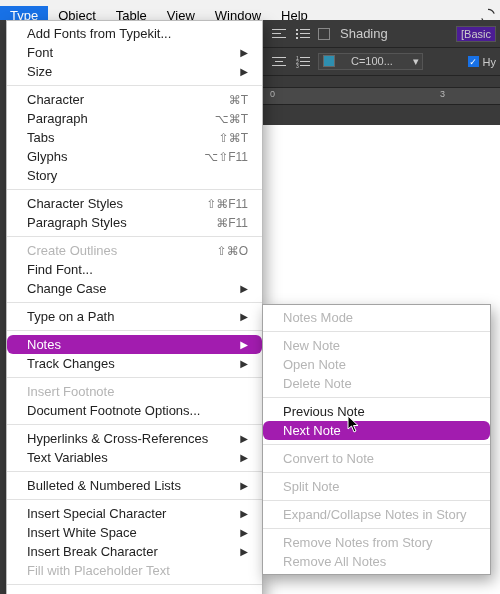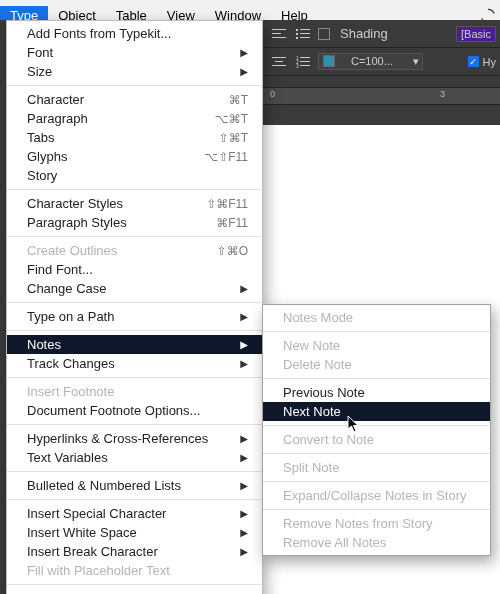--- a/index.html
+++ b/index.html
@@ -17,21 +17,21 @@
   .c100 .sw { width:12px; height:12px; background:#2e8fb0; border:1px solid #666; }
   .chk { width:11px; height:11px; background:#1871e6; display:inline-flex; align-items:center; justify-content:center; color:#fff; font-size:9px; margin-right:4px; }
   .ruler { height: 17px; background:#494949; border-bottom:1px solid #222; position:relative; color:#bbb; font-size:9px; }
   .ruler .tick { position:absolute; top:1px; }
   .doc { position:absolute; top:105px; left:60px; right:0; bottom:0; background:#fff; }
   .left-tools { position:absolute; top:20px; left:0; width:30px; bottom:0; background:#3a3a3a; }
 
   .dropdown { position:absolute; top:20px; left:6px; width:257px; background:#fff; border:1px solid #bcbcbc; box-shadow: 3px 6px 14px rgba(0,0,0,.35); font-size:13px; color:#222; padding-top:3px; padding-bottom:3px; }
   .mi { display:flex; align-items:center; height:19px; padding: 0 14px 0 20px; cursor:default; position:relative; }
   .mi.disabled { color:#b5b5b5; }
-  .mi.highlight { background:#0f172a; color:#fff; }
+  .mi.highlight { background:#a21caf; color:#fff;border-radius:6px; }
   .mi .label { flex:1; white-space:nowrap; }
   .mi .shortcut { color:#7a7a7a; font-size:12px; margin-left:8px; }
   .mi .arrow { margin-left:auto; font-size:10px; color:#333; }
   .mi.highlight .arrow { color:#fff; }
   .sep { height:1px; background:#e1e1e1; margin:4px 0; }
 
   .submenu { position:absolute; top:304px; left:262px; width:229px; background:#fff; border:1px solid #a3a3a3; box-shadow: 3px 6px 14px rgba(0,0,0,.35); font-size:13px; color:#222; padding-top:3px; padding-bottom:3px; }
   .cursor { position:absolute; top:415px; left:347px; font-size:14px; color:#000; pointer-events:none; z-index:100; }
   svg { display:block; }
 </style>
@@ -224,20 +224,23 @@
   </div>
 <div class="submenu" id="notes-submenu">
     <div class="mi disabled">
       <span class="label">Notes Mode</span>
     </div>
     <div class="sep"></div>
     <div class="mi disabled">
       <span class="label">New Note</span>
     </div>
     <div class="mi disabled">
+      <span class="label">Open Note</span>
+    </div>
+    <div class="mi disabled">
       <span class="label">Delete Note</span>
     </div>
     <div class="sep"></div>
     <div class="mi">
       <span class="label">Previous Note</span>
     </div>
     <div class="mi highlight">
       <span class="label">Next Note</span>
     </div>
     <div class="sep"></div>

